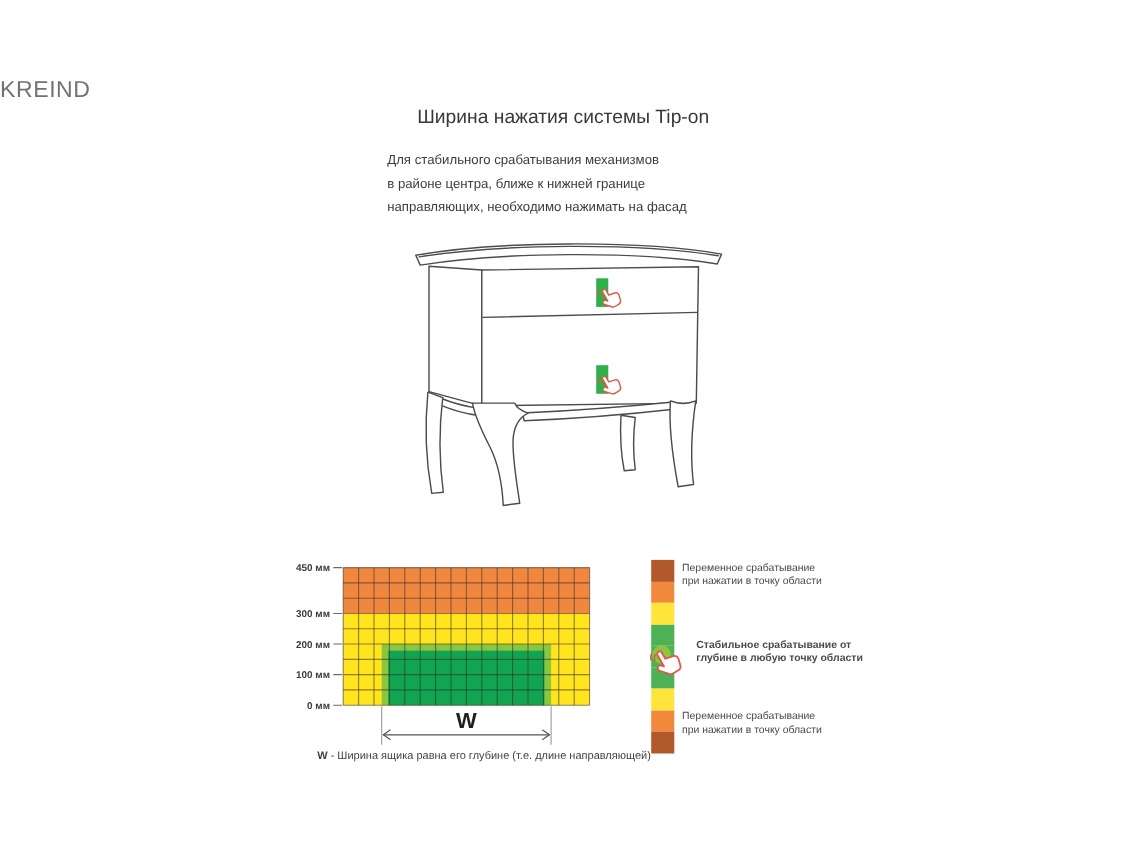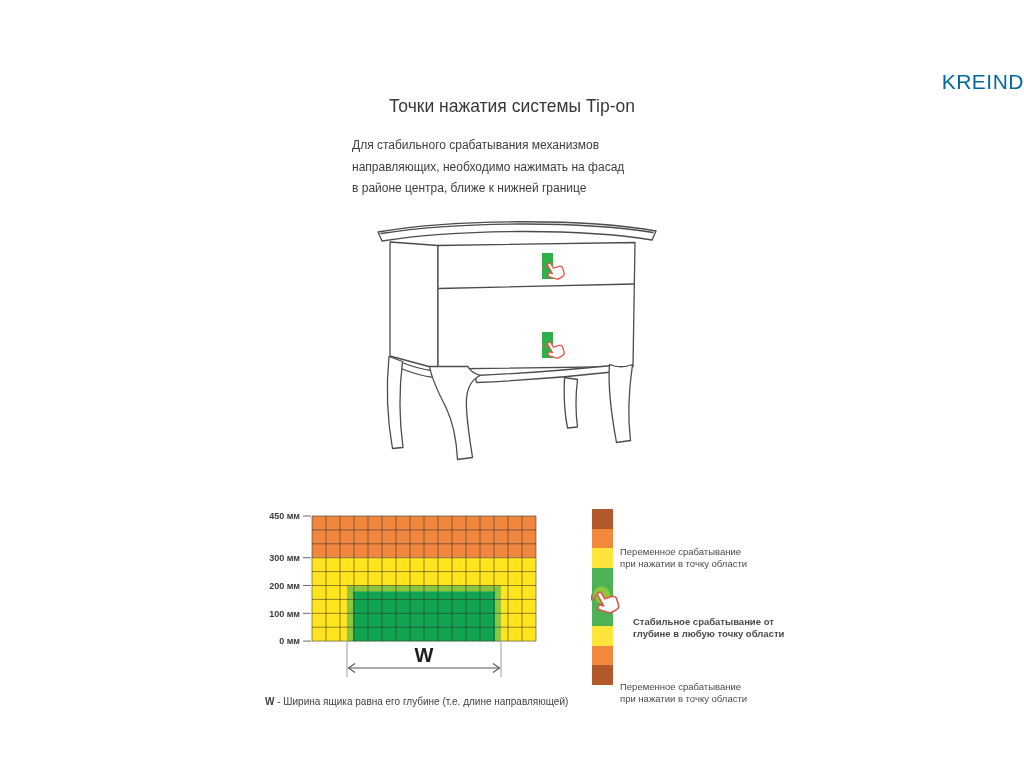--- a/index.html
+++ b/index.html
@@ -1,53 +1,53 @@
 <!DOCTYPE html>
 <html><head>
 <meta charset="utf-8">
 <style>
   html,body{margin:0;padding:0;background:#ffffff;}
   .page{position:relative;width:1024px;height:768px;background:#ffffff;overflow:hidden;
         font-family:"Liberation Sans",sans-serif;color:#3a3a3a;}
-  .brand{position:absolute;left:0;top:70px;width:1024px;text-align:right;
-         font-size:21px;letter-spacing:0.5px;color:#0369a1;}
+  .brand{position:absolute;left:0;top:70px;width:1024px;text-align:left;
+         font-size:21px;letter-spacing:0.5px;color:#737373;}
   .subtitle{position:absolute;left:0;top:96px;width:1024px;text-align:center;
             font-size:17.5px;color:#383838;}
   .intro{position:absolute;left:352px;top:135px;font-size:12px;line-height:21.5px;color:#3d3d3d;}
   .furniture{position:absolute;left:372px;top:202px;}
   .chart{position:absolute;left:250px;top:500px;}
   .tick{font:bold 9px "Liberation Sans",sans-serif;fill:#3c3c3c;}
   .wlabel{font:bold 20px "Liberation Sans",sans-serif;fill:#1f1f1f;}
-  .caption{position:absolute;left:265px;top:696px;width:350px;
+  .caption{position:absolute;left:265px;top:682px;width:350px;text-align:center;
            font-size:10px;color:#3f3f3f;}
   .caption b{font-weight:bold;}
   .legend-strip{position:absolute;left:592px;top:509px;width:21px;display:flex;flex-direction:column;}
   .swatch{width:21px;height:19.5px;}
-  .legend-text{position:absolute;font-size:9.5px;line-height:11.5px;color:#4a4a4a;margin-top:35px;}
+  .legend-text{position:absolute;font-size:9.5px;line-height:11.5px;color:#4a4a4a;}
   .lt1{left:620px;top:511px;}
   .lt2{left:633px;top:581px;font-weight:bold;}
   .lt3{left:620px;top:646px;}
   .legend-hand{position:absolute;left:591px;top:583px;}
   .line-art{stroke:#4c4c4c;stroke-width:1.3;fill:#ffffff;stroke-linejoin:round;stroke-linecap:round;}
   .line-only{fill:none;}
   .hand-body{fill:#ffffff;stroke:#E2574C;stroke-width:1.4;stroke-linejoin:round;}
   .hand-arc{fill:none;stroke:#E2574C;stroke-width:1.2;stroke-linecap:round;}
 </style>
 </head>
 <body>
 
 <div class="page">
 
   <div class="brand">KREIND</div>
-  <div class="subtitle">Точки нажатия системы Tip-on</div>
+  <div class="subtitle">Ширина нажатия системы Tip-on</div>
 
   <div class="intro">
     <div>Для стабильного срабатывания механизмов</div>
+    <div>в районе центра, ближе к нижней границе</div>
     <div>направляющих, необходимо нажимать на фасад</div>
-    <div>в районе центра, ближе к нижней границе</div>
   </div>
 
   <svg class="furniture" width="290" height="265" viewBox="0 0 290 265">
     <defs>
       <g id="hand-icon">
         <g transform="rotate(-30 11 13)">
           <path class="hand-body" d="M9,2.2 C7.9,2.2 7.1,3.1 7.1,4.2 L7.1,14.2 L5.6,12.6 C4.8,11.7 3.5,11.6 2.6,12.4 C1.7,13.2 1.7,14.5 2.5,15.4 L7.6,21 C8.3,21.8 9.3,22.3 10.4,22.3 L14.8,22.3 C16.6,22.3 18.1,21.1 18.5,19.4 L19.6,14.6 C20,12.9 18.9,11.2 17.2,10.8 L10.9,9.5 L10.9,4.2 C10.9,3.1 10,2.2 9,2.2 Z"></path>
           <path class="hand-arc" d="M3.2,6.5 A6.5,6.5 0 0 1 5.8,2.9"></path>
           <path class="hand-arc" d="M0.8,4.8 A9,9 0 0 1 3.4,1"></path>
         </g>

